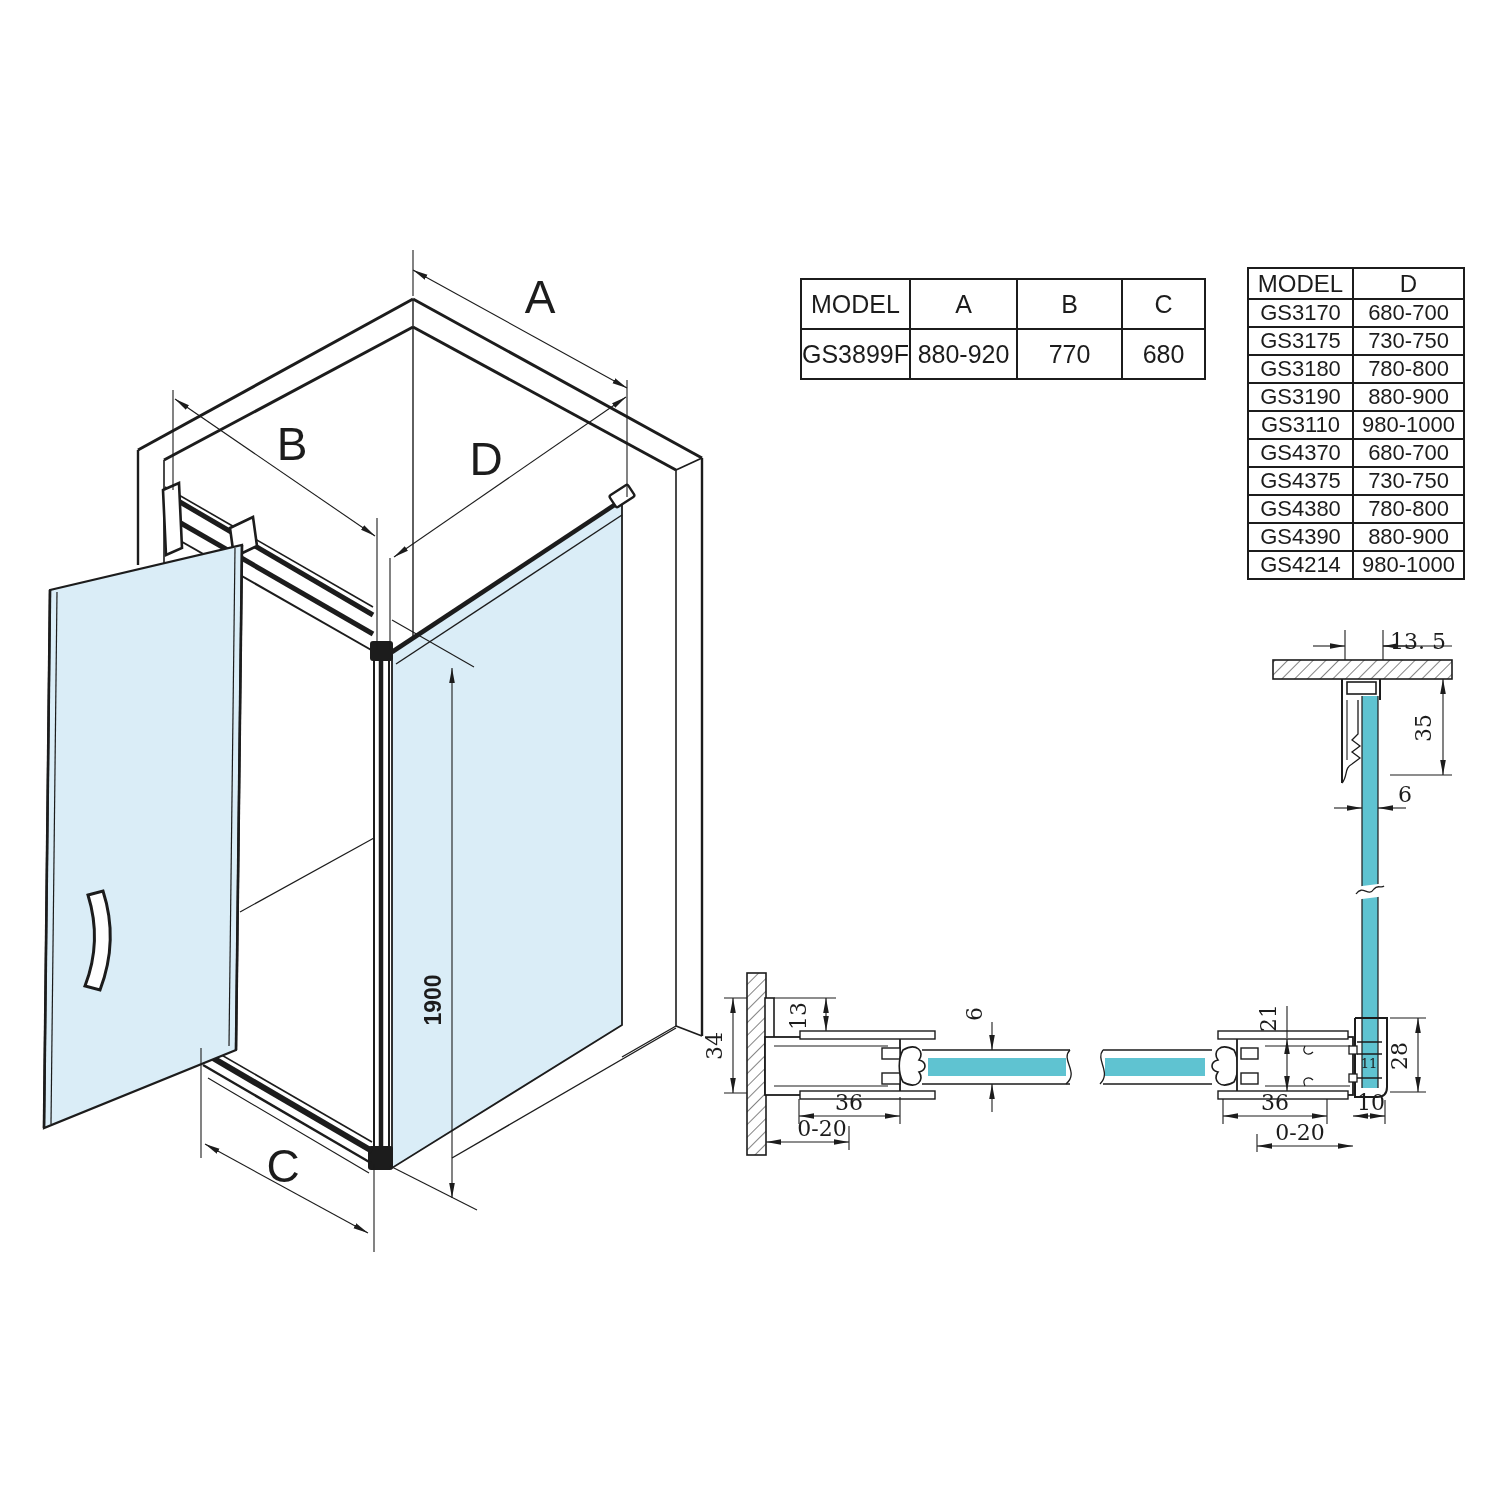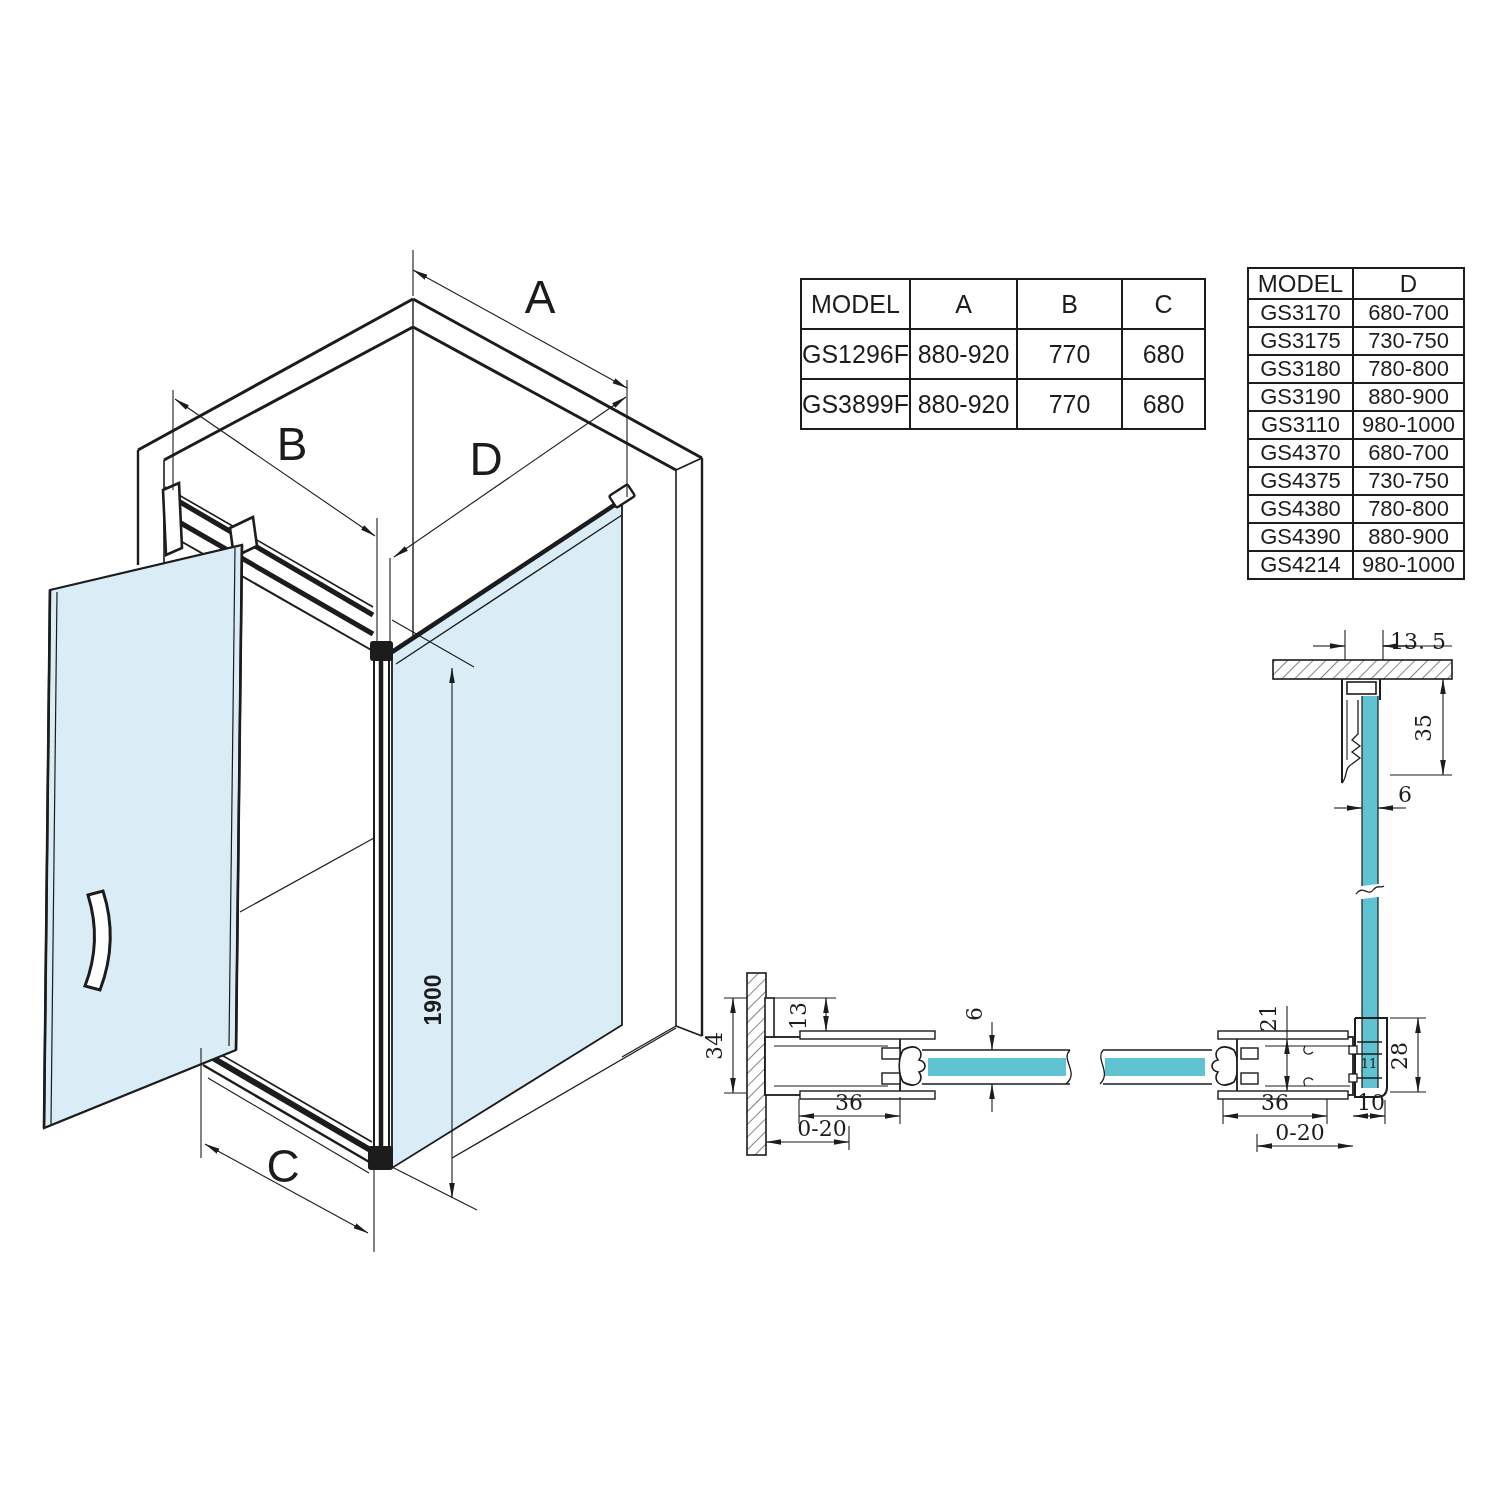--- a/index.html
+++ b/index.html
@@ -284,26 +284,20 @@
 
 <table id="table-main" class="dimtable">
   <tbody>
         <tr>
     <th class="c0">MODEL</th>
     <th class="c1">A</th>
     <th class="c2">B</th>
     <th class="c3">C</th>
   </tr>
   <tr>
-    <td>GS1296F</td>
-    <td>880-920</td>
-    <td>770</td>
-    <td>680</td>
-  </tr>
-  <tr>
     <td>GS3899F</td>
     <td>880-920</td>
     <td>770</td>
     <td>680</td>
   </tr>
 </tbody>
     </table>
 
 <table id="table-d" class="dimtable">
   <tbody>

